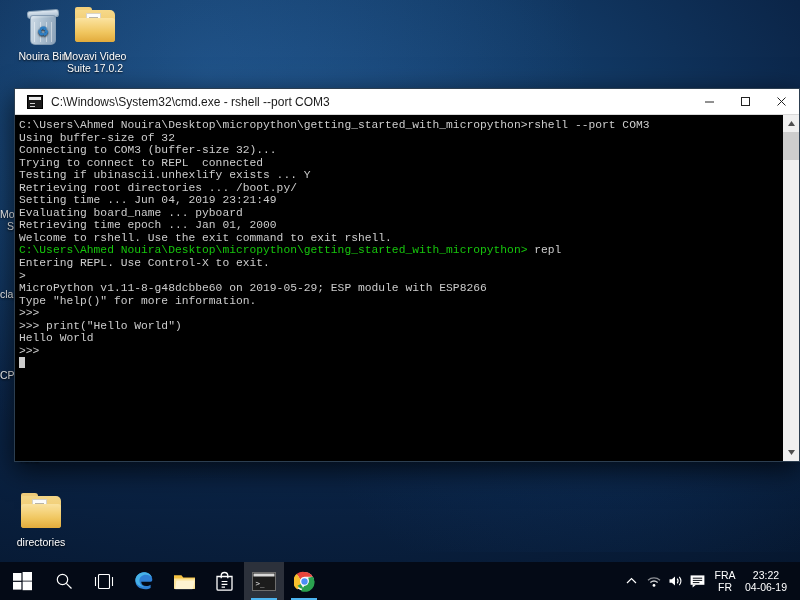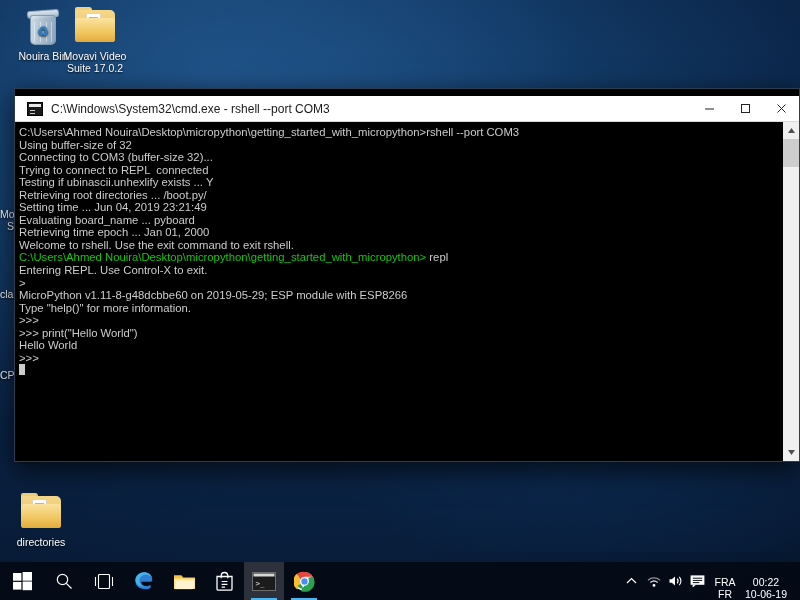--- a/index.html
+++ b/index.html
@@ -110,21 +110,20 @@
     box-shadow: 0 8px 26px rgba(0,0,0,.7);
     z-index: 5;
     display: flex; flex-direction: column;
   }
   .titlebar {
     height: 16px;
     background: #ffffff;
     display: flex; align-items: center;
     border-bottom: 1px solid #d9d9d9;
     flex: 0 0 26px;
-    margin-top: 7px;
   }
   .tb-icon {
     width: 16px; height: 14px;
     margin-left: 12px; margin-right: 8px;
     background: #1a1a1a;
     border: 1px solid #000;
     position: relative; flex:0 0 auto;
   }
   .tb-icon::before {
     content: "";
@@ -154,21 +153,21 @@
   .console-body {
     flex: 1 1 auto;
     display: flex;
     background: #000;
     overflow: hidden;
     position: relative;
   }
   .console-text {
     flex: 1 1 auto;
     padding: 4px 0 0 4px;
-    font-family: Liberation Sans, sans-serif;
+    font-family: Liberation Mono, monospace;
     font-size: 11.3px;
     line-height: 12.55px;
     color: #cccccc;
     white-space: pre;
     overflow: hidden;
     letter-spacing: 0px;
   }
   .console-text .green { color: #16c60c; }
   .console-text .white { color: #cccccc; }
   .cursor {
@@ -209,21 +208,21 @@
     display: flex; align-items: center; justify-content: center;
     position: relative;
   }
   .tb-item.active { background: rgba(255,255,255,.16); }
   .tb-item .indicator {
     position: absolute; bottom: 0; left: 7px; right: 7px; height: 2.5px;
     background: #4cb4f0;
   }
   #start-button { width: 44px; }
   .tray {
-    margin-left: auto; display: flex; align-items: flex-end; height: 38px;
+    margin-left: auto; display: flex; align-items: center; height: 38px;
     color: #ffffff;
   }
   .tray-icon {
     width: 22px; height: 38px;
     display: flex; align-items: center; justify-content: center;
     color: #ffffff;
   }
   .tray-lang {
     width: 32px; text-align: center; font-size: 10.5px; color: #fff;
     line-height: 12px; padding: 0 2px;
@@ -441,20 +440,20 @@
           <line x1="2.8" y1="4.2" x2="12.2" y2="4.2" stroke="#0b0f16" stroke-width="1"></line>
           <line x1="2.8" y1="6.4" x2="12.2" y2="6.4" stroke="#0b0f16" stroke-width="1"></line>
           <line x1="2.8" y1="8.6" x2="9.4" y2="8.6" stroke="#0b0f16" stroke-width="1"></line>
         </svg>
       </div>
       <div class="tray-lang">
         <div>FRA</div>
         <div>FR</div>
       </div>
       <div class="tray-clock">
-        <div>00:22</div>
-        <div>10-06-19</div>
+        <div>23:22</div>
+        <div>04-06-19</div>
       </div>
       <div class="tray-edge"></div>
     </div>
   </div>
 
 </div>
 
 </body></html>

